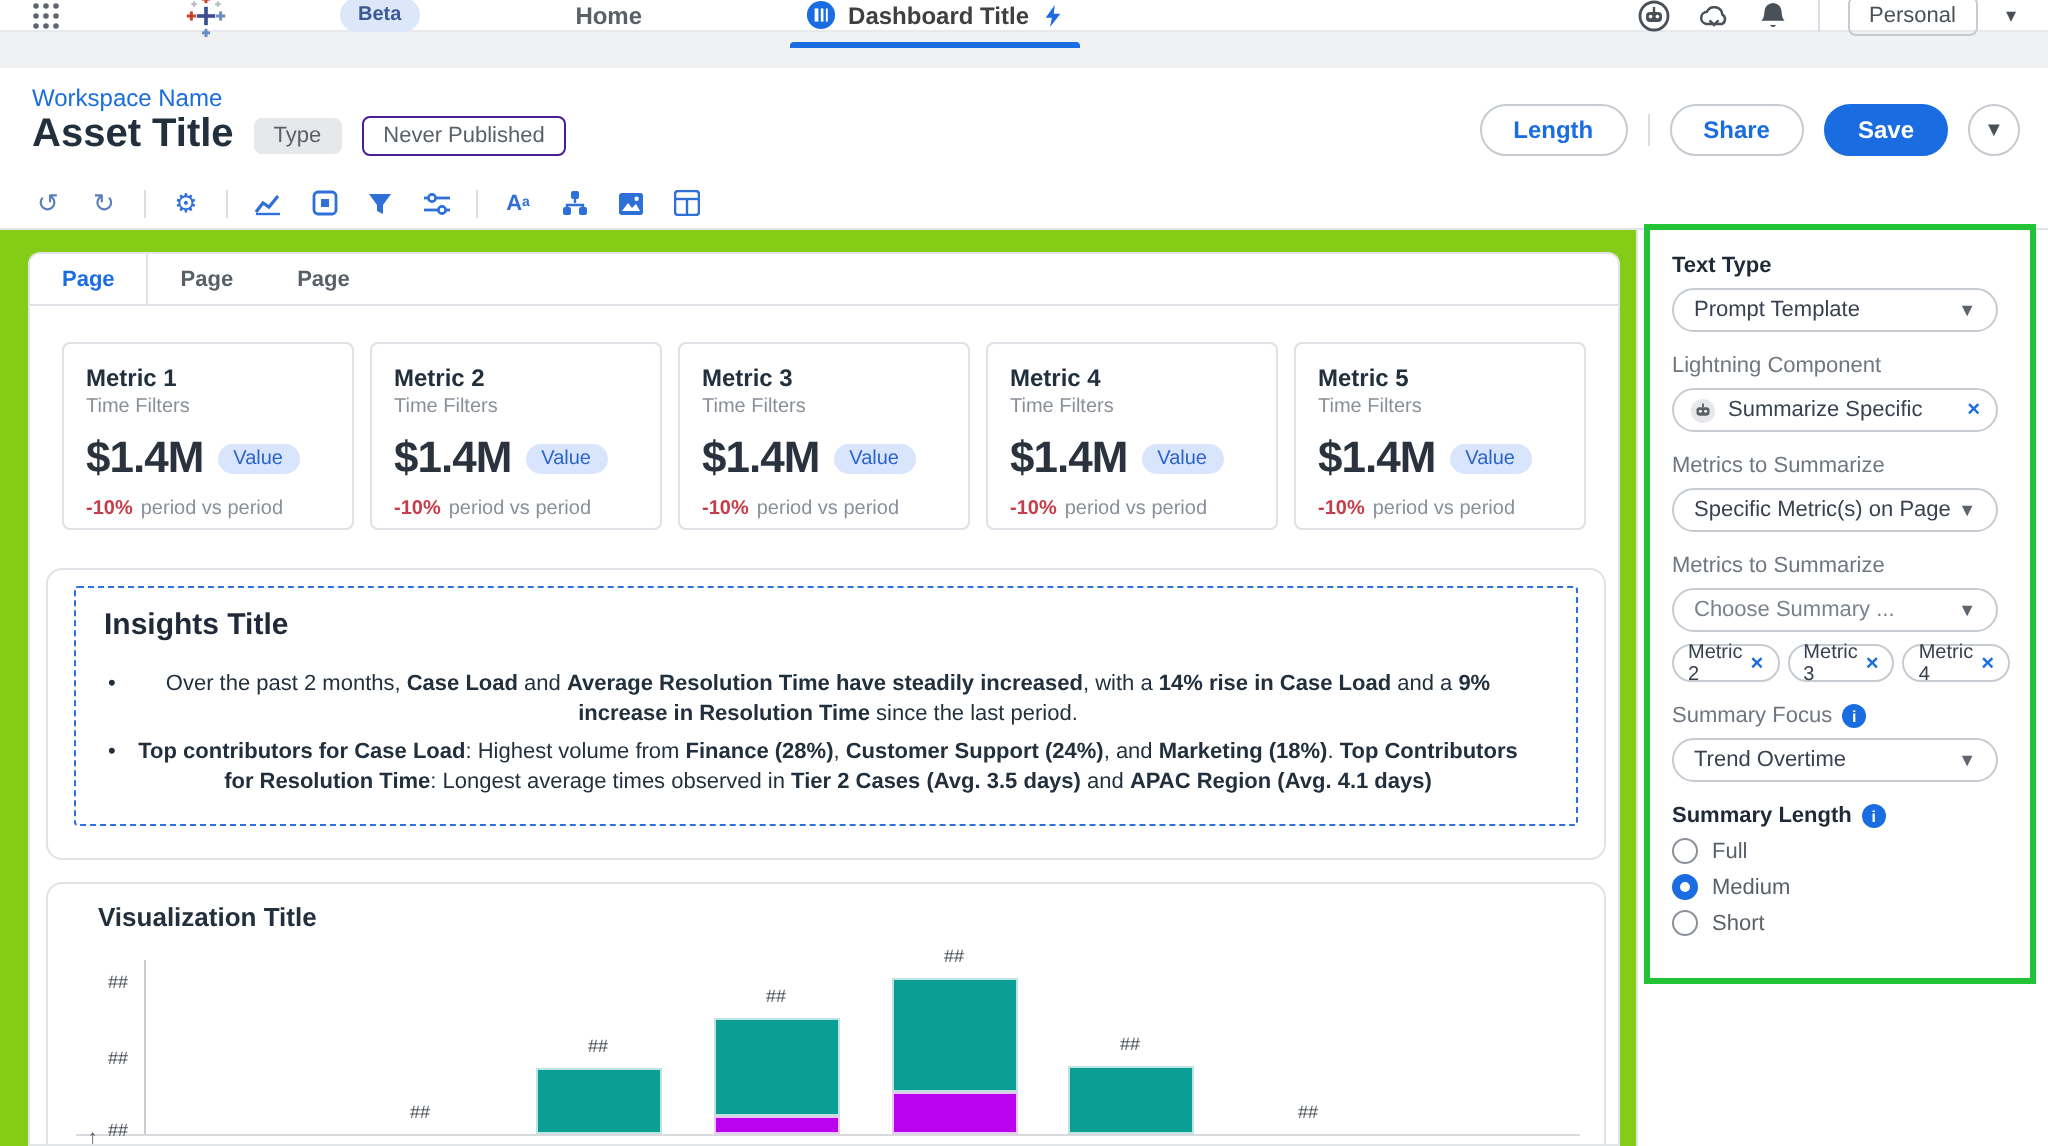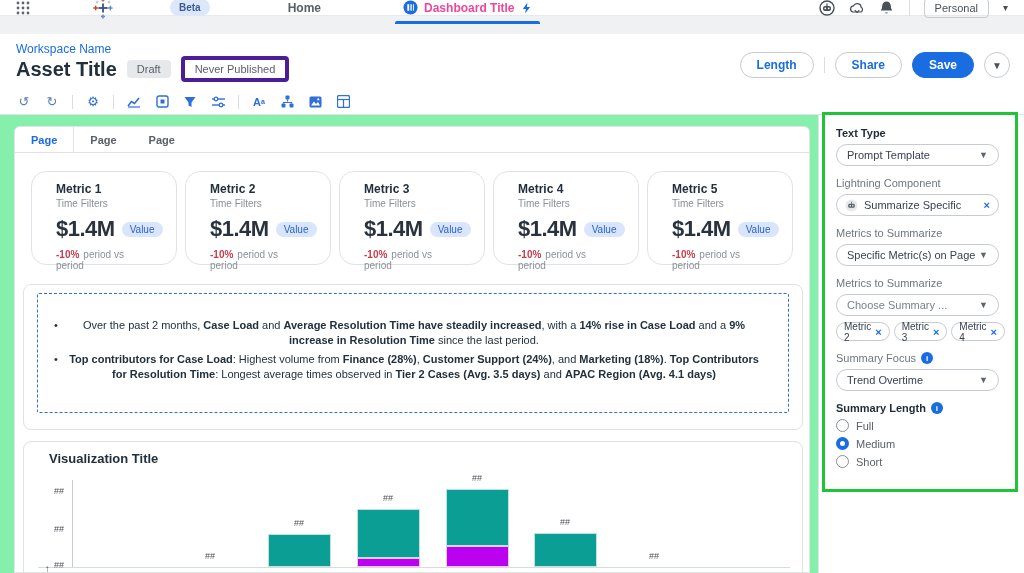--- a/index.html
+++ b/index.html
@@ -7,56 +7,56 @@
   body { font-family:"Liberation Sans", sans-serif; background:#f0f1f3; position:relative; overflow:hidden; color:#22303E; }
   .page { position:absolute; inset:0; width:1024px; height:573px; }
 
   
   .header { position:absolute; left:0; top:0; width:1024px; height:16px; background:#fff; border-bottom:1px solid #e7e9ec; display:flex; align-items:center;gap:48px; }
   .waffle { margin-left:16px; display:flex; }
   .logo { margin-left:14px; display:flex; }
   .beta-pill { margin-left:8px; background:#dce8fa; color:#3b5a93; font-size:10px; font-weight:bold; padding:3px 9px; border-radius:10px; }
   .nav-home { margin-left:30px; font-size:12px; font-weight:bold; color:#5a6068; cursor:default; }
   .nav-tab { margin-left:26px; height:33px; display:flex; align-items:center; gap:6px; position:relative; padding:0 8px; }
-  .nav-tab .tab-label { font-size:12px; font-weight:bold; color:#ec4899; }
+  .nav-tab .tab-label { font-size:12px; font-weight:bold; color:#404040; }
   .nav-tab .active-bar { position:absolute; left:0; right:0; bottom:0; height:3px; background:#1A6DE0; border-radius:2px 2px 0 0; }
   .header-right { margin-left:auto; display:flex; align-items:center; gap:14px; margin-right:16px; }
   .hdr-divider { width:1px; height:16px; background:#d9dce1; }
   .personal-box { border:1px solid #c6cbd1; border-radius:4px; font-size:11px; color:#4a5058; padding:3px 10px; }
   .caret { font-size:10px; color:#4a5058; }
 
   
   .subheader { position:absolute; left:0; top:34px; width:1024px; height:55px; background:#fff; }
   .ws-link { position:absolute; left:16px; top:8px; font-size:12px; color:#1A6DE0; }
   .asset-row { position:absolute; left:16px; top:22px; display:flex; align-items:center; gap:10px; }
   .asset-title { font-size:20px; font-weight:bold; color:#22303E; }
   .draft-pill { background:#e6e8ec; color:#5a6068; font-size:11px; padding:3px 10px; border-radius:4px; }
-  .never-pill { border:4px solid #4c1d95; color:#5a6068; font-size:11px; padding:3px 10px; border-radius:4px; background:#fff; }
+  .never-pill { border:1px solid #4c1d95; color:#5a6068; font-size:11px; padding:3px 10px; border-radius:4px; background:#fff; }
   .sub-actions { position:absolute; right:14px; top:18px; display:flex; align-items:center; gap:10px; }
   .btn { border:1px solid #c6cbd1; background:#fff; color:#1A6DE0; font-weight:bold; font-size:12px; border-radius:14px; padding:5px 16px; font-family:inherit; cursor:pointer; }
   .btn.primary { background:#1A6DE0; color:#fff; border-color:#1A6DE0; }
   .btn.round { width:26px; height:26px; border-radius:50%; padding:0; color:#4a5058; font-size:10px; }
 
   
   .toolbar { position:absolute; left:0; top:89px; width:1024px; height:26px; background:#fff; border-bottom:1px solid #e2e4e8; display:flex; align-items:center; gap:12px; padding-left:16px; }
   .tb-icon { display:flex; align-items:center; justify-content:center; width:16px; height:16px; color:#2e6fd8; font-size:13px; cursor:pointer; }
   .tb-divider { width:1px; height:14px; background:#d9dce1; }
   .tb-text { font-size:11px; font-weight:bold; color:#2e6fd8; }
   .tb-text sub { font-size:7px; }
 
   
-  .canvas { position:absolute; left:0; top:115px; width:938px; height:458px; background:#86efac; }
+  .canvas { position:absolute; left:0; top:115px; width:938px; height:458px; background:#84cc16; }
   .sheet { position:absolute; left:14px; top:11px; width:796px; height:447px; background:#fff; border:1px solid #e2e4e8; border-radius:6px 6px 0 0; overflow:hidden; }
   .pagetabs { height:26px; border-bottom:1px solid #dfe2e7; display:flex; align-items:stretch; }
   .pagetab { font-size:11px; font-weight:bold; color:#5a6068; display:flex; align-items:center; padding:0 16px; cursor:pointer; }
   .pagetab.active { color:#1A6DE0; border-right:1px solid #dfe2e7; border-left:1px solid #dfe2e7; margin-left:-1px; background:#fff; }
 
   
   .metric-row { position:absolute; left:16px; top:44px; display:flex; gap:8px; }
-  .metric-card { width:146px; height:94px; border:1px solid #dfe2e7; border-radius:15px; background:#fff; padding:10px 24px; }
+  .metric-card { width:146px; height:94px; border:1px solid #dfe2e7; border-radius:4px; background:#fff; padding:10px 11px; }
   .m-name { font-size:12px; font-weight:bold; color:#22303E; }
   .m-filters { font-size:10px; color:#8a9099; margin-top:2px; }
   .m-valuerow { display:flex; align-items:center; gap:7px; margin-top:7px; }
   .m-value { font-size:22px; font-weight:600; color:#2a333d; letter-spacing:-0.5px; }
   .m-badge { background:#d9e5fc; color:#2b63c9; font-size:10px; padding:2px 8px; border-radius:10px; }
   .m-deltarow { margin-top:7px; font-size:10px; }
   .m-delta { color:#c43d4b; font-weight:bold; }
   .m-deltalabel { color:#8a9099; margin-left:4px; }
 
   
@@ -190,21 +190,21 @@
       <span class="hdr-divider"></span>
       <span class="personal-box">Personal</span>
       <span class="caret">▾</span>
     </span>
   </div>
 
   <div class="subheader">
     <span class="ws-link">Workspace Name</span>
     <span class="asset-row">
       <span class="asset-title">Asset Title</span>
-      <span class="draft-pill">Draft</span>
+      <span class="draft-pill">Type</span>
       <span class="never-pill">Never Published</span>
     </span>
     <span class="sub-actions">
       <button class="btn">Length</button>
       <span class="hdr-divider"></span>
       <button class="btn">Share</button>
       <button class="btn primary">Save</button>
       <button class="btn round">▼</button>
     </span>
   </div>
@@ -318,20 +318,21 @@
           <div class="m-valuerow">
               <span class="m-value">$1.4M</span>
               <span class="m-badge">Value</span>
             </div>
           <div class="m-deltarow"><span class="m-delta">-10%</span><span class="m-deltalabel">period vs period</span></div>
         </div>
       </div>
 
       <div class="insights-card">
         <div class="insights-dashed">
+          <div class="insights-title">Insights Title</div>
           <ul class="insights-bullets">
               <li><span>Over the past 2 months, </span><span style="font-weight: 700;">Case Load</span><span> and </span><span style="font-weight: 700;">Average Resolution Time have steadily increased</span><span>, with a </span><span style="font-weight: 700;">14% rise in Case Load</span><span> and a </span><span style="font-weight: 700;">9% increase in Resolution Time</span><span> since the last period.</span></li>
               <li><span style="font-weight: 700;">Top contributors for Case Load</span><span>: Highest volume from </span><span style="font-weight: 700;">Finance (28%)</span><span>, </span><span style="font-weight: 700;">Customer Support (24%)</span><span>, and </span><span style="font-weight: 700;">Marketing (18%)</span><span>. </span><span style="font-weight: 700;">Top Contributors for Resolution Time</span><span>: Longest average times observed in </span><span style="font-weight: 700;">Tier 2 Cases (Avg. 3.5 days)</span><span> and </span><span style="font-weight: 700;">APAC Region (Avg. 4.1 days)</span></li>
             </ul>
         </div>
       </div>
 
       <div class="viz-card">
         <div class="viz-title">Visualization Title</div>
         <div class="chart-plot">

